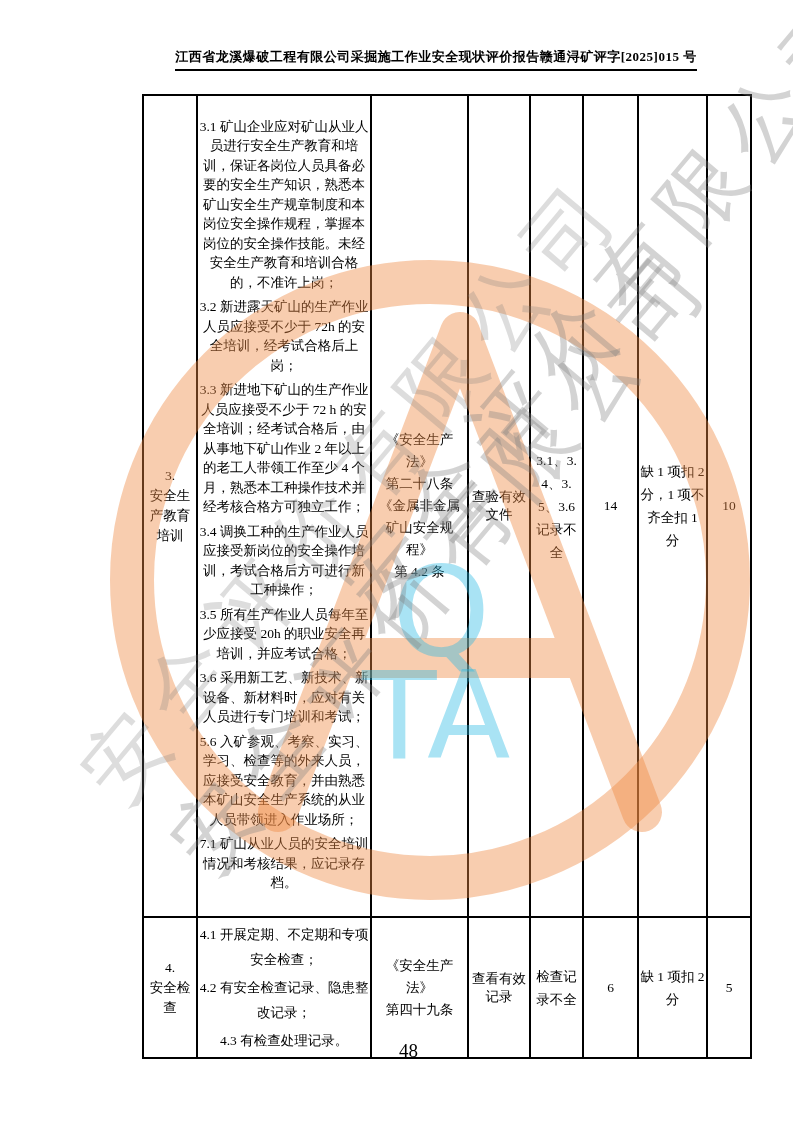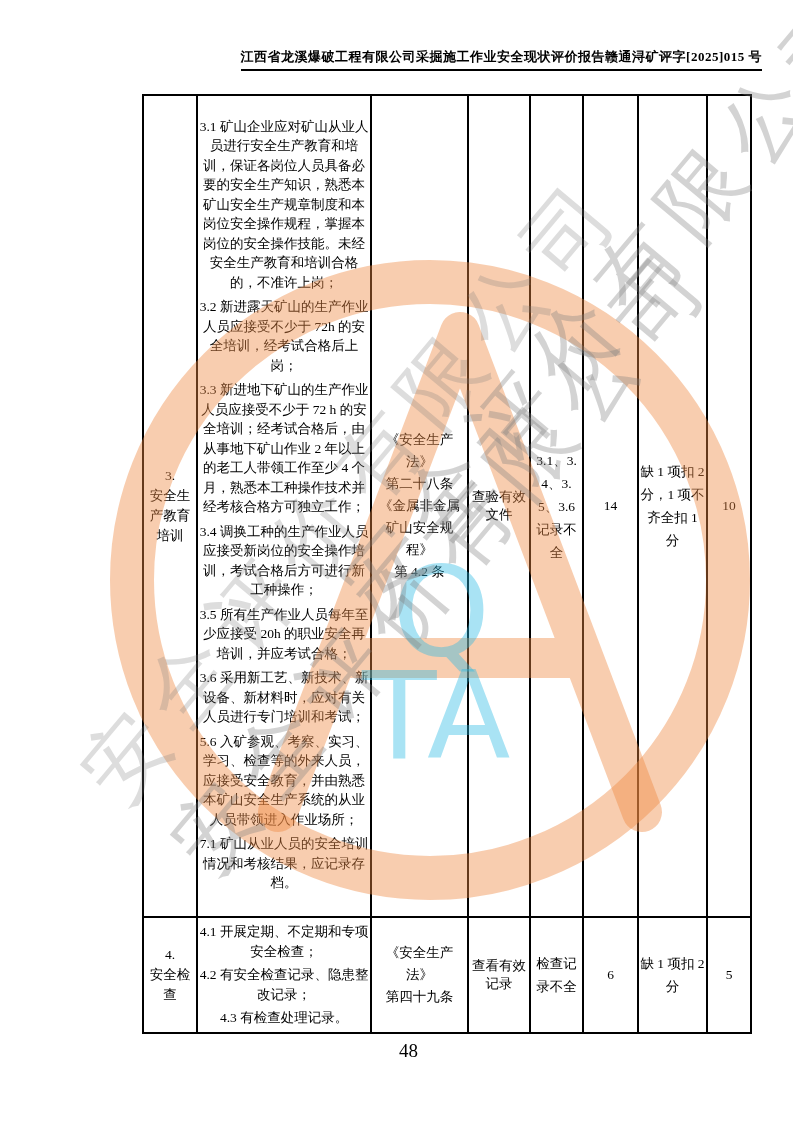--- a/index.html
+++ b/index.html
@@ -5,42 +5,42 @@
   html,body{margin:0;padding:0;}
   body{
     width:793px;height:1122px;background:#ffffff;position:relative;overflow:hidden;
     font-family:"Liberation Serif","DejaVu Serif",serif;color:#000;
   }
   .page{position:absolute;inset:0;}
 
   
   .header{
     position:absolute;left:110px;top:48px;width:652px;
-    display:flex;justify-content:flex-end;align-items:flex-end;z-index:1;
+    display:flex;justify-content:center;align-items:flex-end;z-index:1;
   }
   .header .h-item{
     font-size:13px;font-weight:bold;border-bottom:2px solid #000;padding-bottom:3px;
     letter-spacing:0.5px;white-space:nowrap;
   }
 
   
   .tablewrap{position:absolute;left:142px;top:94px;z-index:1;}
   table.eval{border-collapse:collapse;table-layout:fixed;width:608px;}
   table.eval td{
     border:2px solid #000;font-size:13.5px;text-align:center;vertical-align:middle;
     padding:1px;word-break:break-all;
   }
   td.cell-content{
     text-align:justify;vertical-align:top;padding:0 3px;line-height:19.5px;border-radius:30px;
   }
   td.cell-content p{margin:5px 0;}
   td.cell-content p:first-child{margin-top:2px;}
   .row-edu td{height:818px;}
   .row-check td{height:94px;}
-  .row-check td.cell-content{line-height:20px;}
+  .row-check td.cell-content{line-height:25px;}
   .row-check td.cell-content p{margin:3px 0;}
   .cell-label{line-height:20px;font-size:13px;}
   .cell-basis div{line-height:22px;}
   .cell-problems{line-height:23px;}
   .cell-rule{line-height:23px;}
 
   
   .footer{
     position:absolute;left:12px;top:1040px;width:100%;text-align:center;
     font-size:19px;z-index:1;

